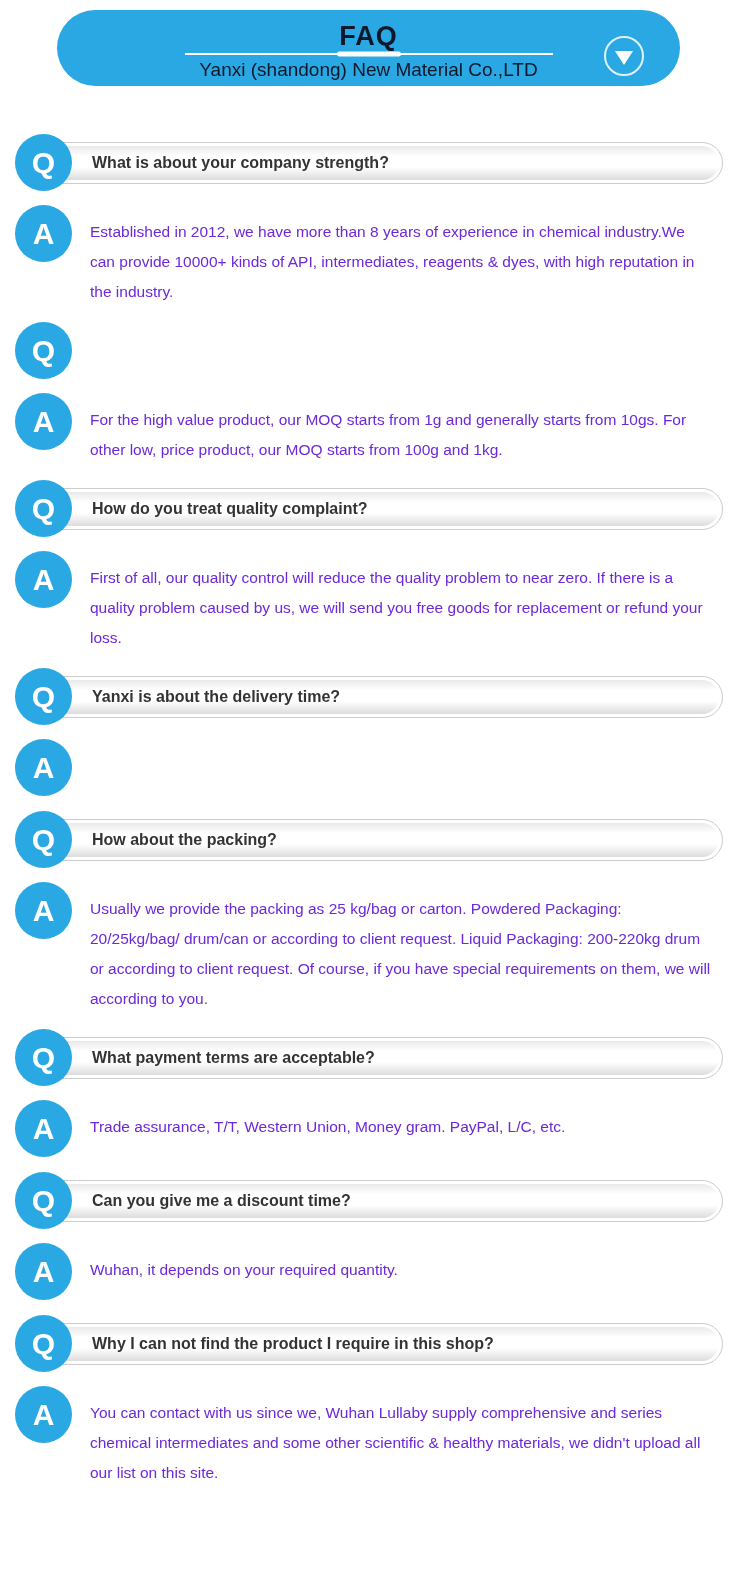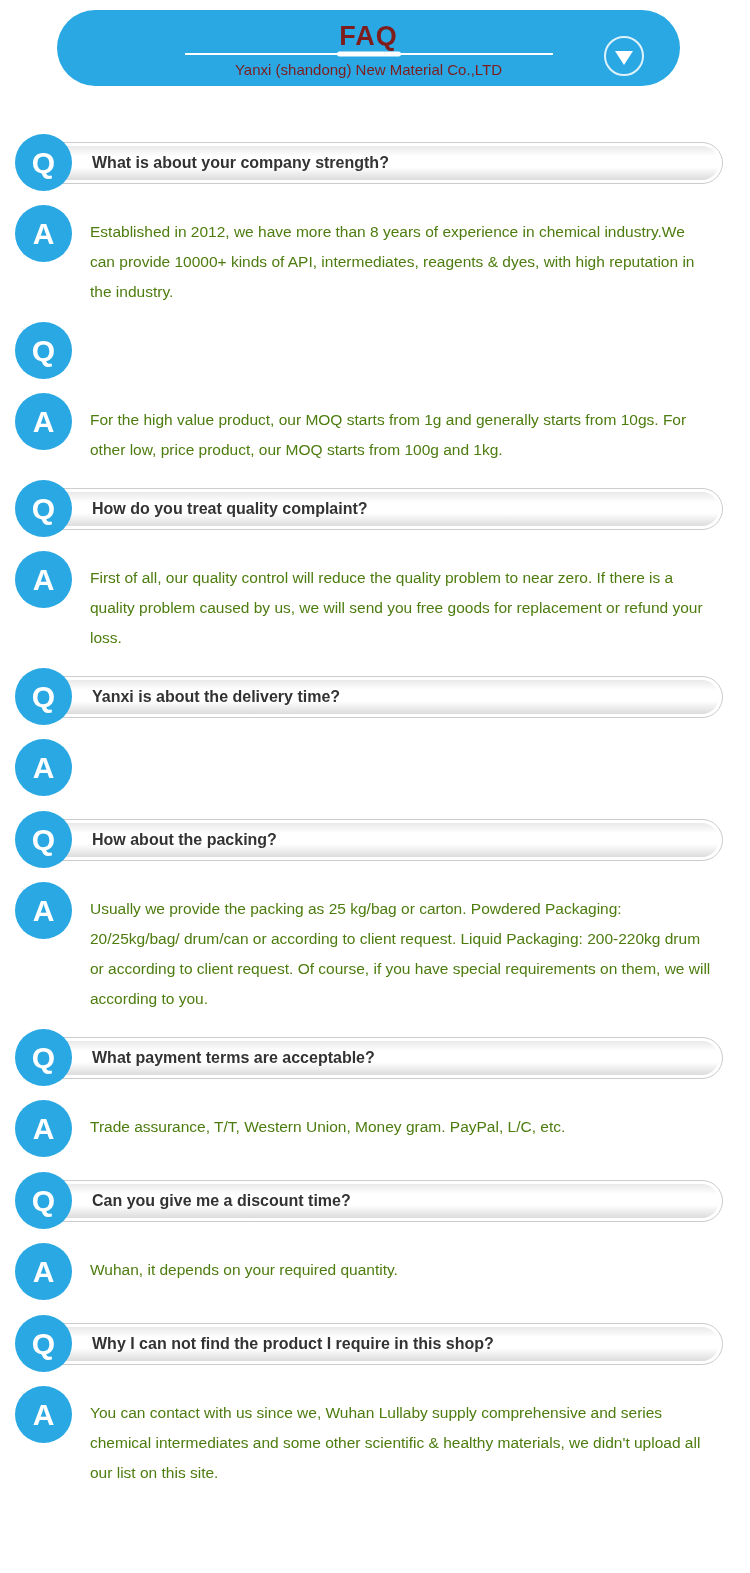--- a/index.html
+++ b/index.html
@@ -20,21 +20,21 @@
     margin: 10px 70px 0 57px;
     width: 623px;
     height: 76px;
     background: #29a8e3;
     border-radius: 38px;
     position: relative;
     display: flex;
     flex-direction: column;
     align-items: center;
     justify-content: center;
-    color: #7f1d1d;
+    color: #0f172a;
     padding-top: 6px;
   }
   .header-title {
     font-size: 27px;
     font-weight: bold;
     letter-spacing: 1px;
     line-height: 28px;
   }
   .header-divider {
     position: relative;
@@ -47,21 +47,21 @@
     position: absolute;
     left: 50%;
     top: 50%;
     transform: translate(-50%, -50%);
     width: 64px;
     height: 5px;
     border-radius: 3px;
     background: #ffffff;
   }
   .header-subtitle {
-    font-size: 15px;
+    font-size: 19px;
     line-height: 22px;
   }
   .header-toggle {
     position: absolute;
     right: 36px;
     top: 26px;
     width: 40px;
     height: 40px;
     border: 2px solid rgba(255,255,255,0.85);
     border-radius: 50%;
@@ -135,21 +135,21 @@
 
   .a-row {
     display: flex;
     align-items: flex-start;
   }
   .a-text {
     margin-left: 18px;
     padding-top: 12px;
     font-size: 15.5px;
     line-height: 30px;
-    color: #4d7c0f;
+    color: #6d28d9;
     max-width: 622px;
   }
 </style>
 </head>
 <body>
 
 <div class="page">
 
   <div class="header">
     <div class="header-title">FAQ</div>

